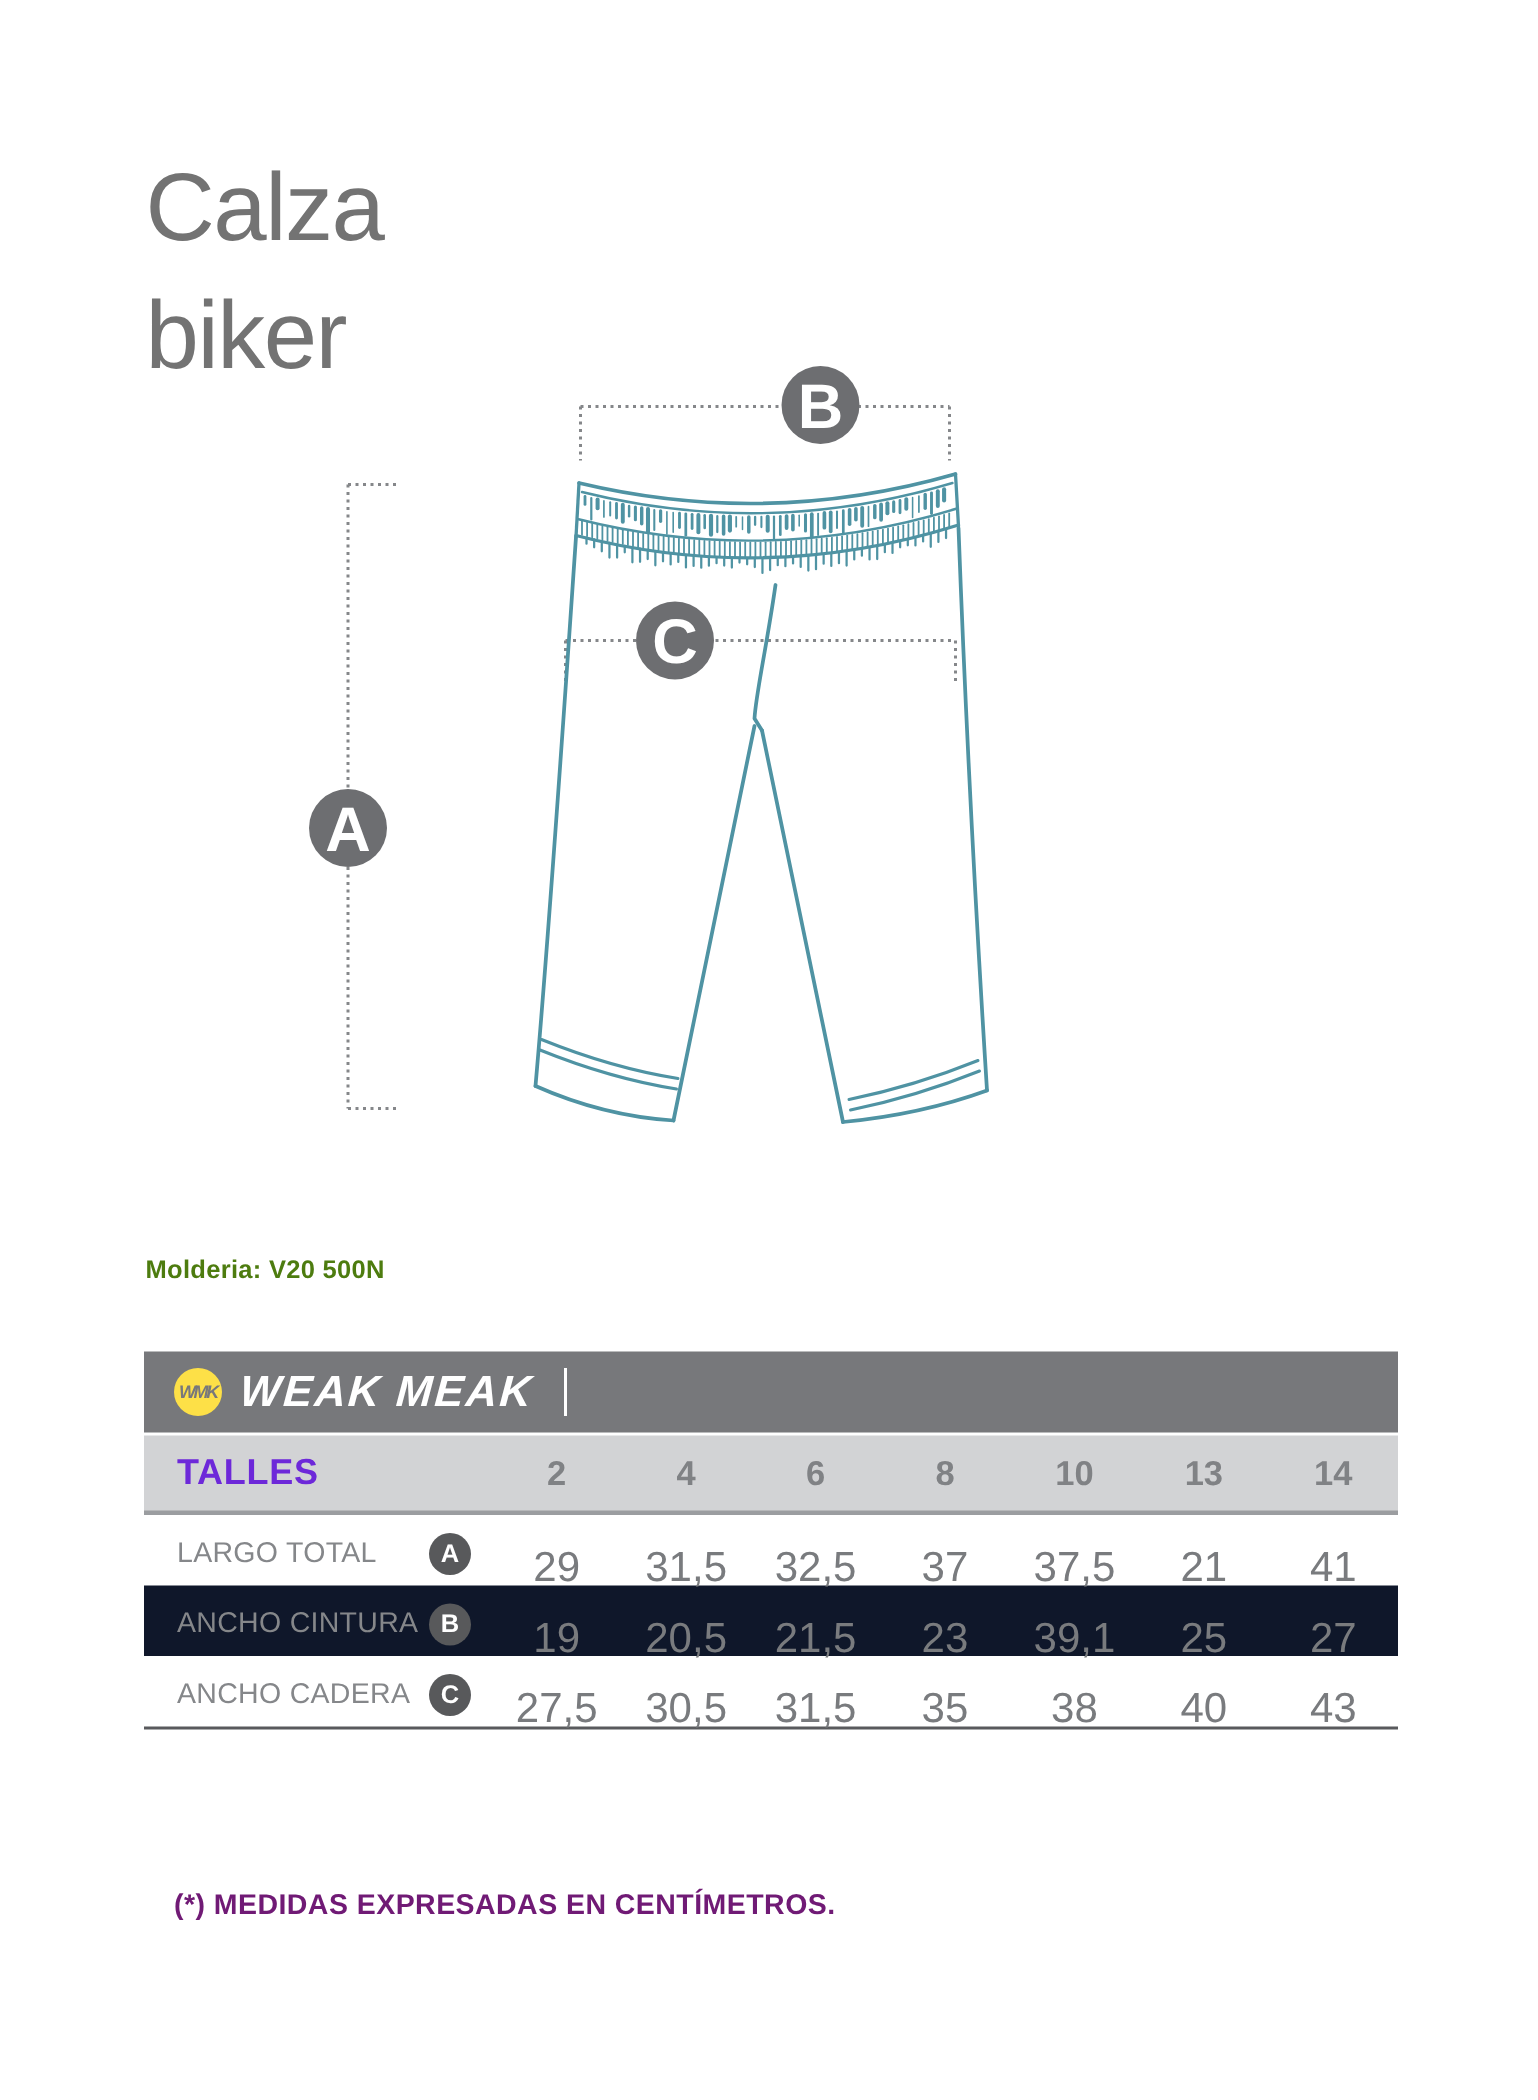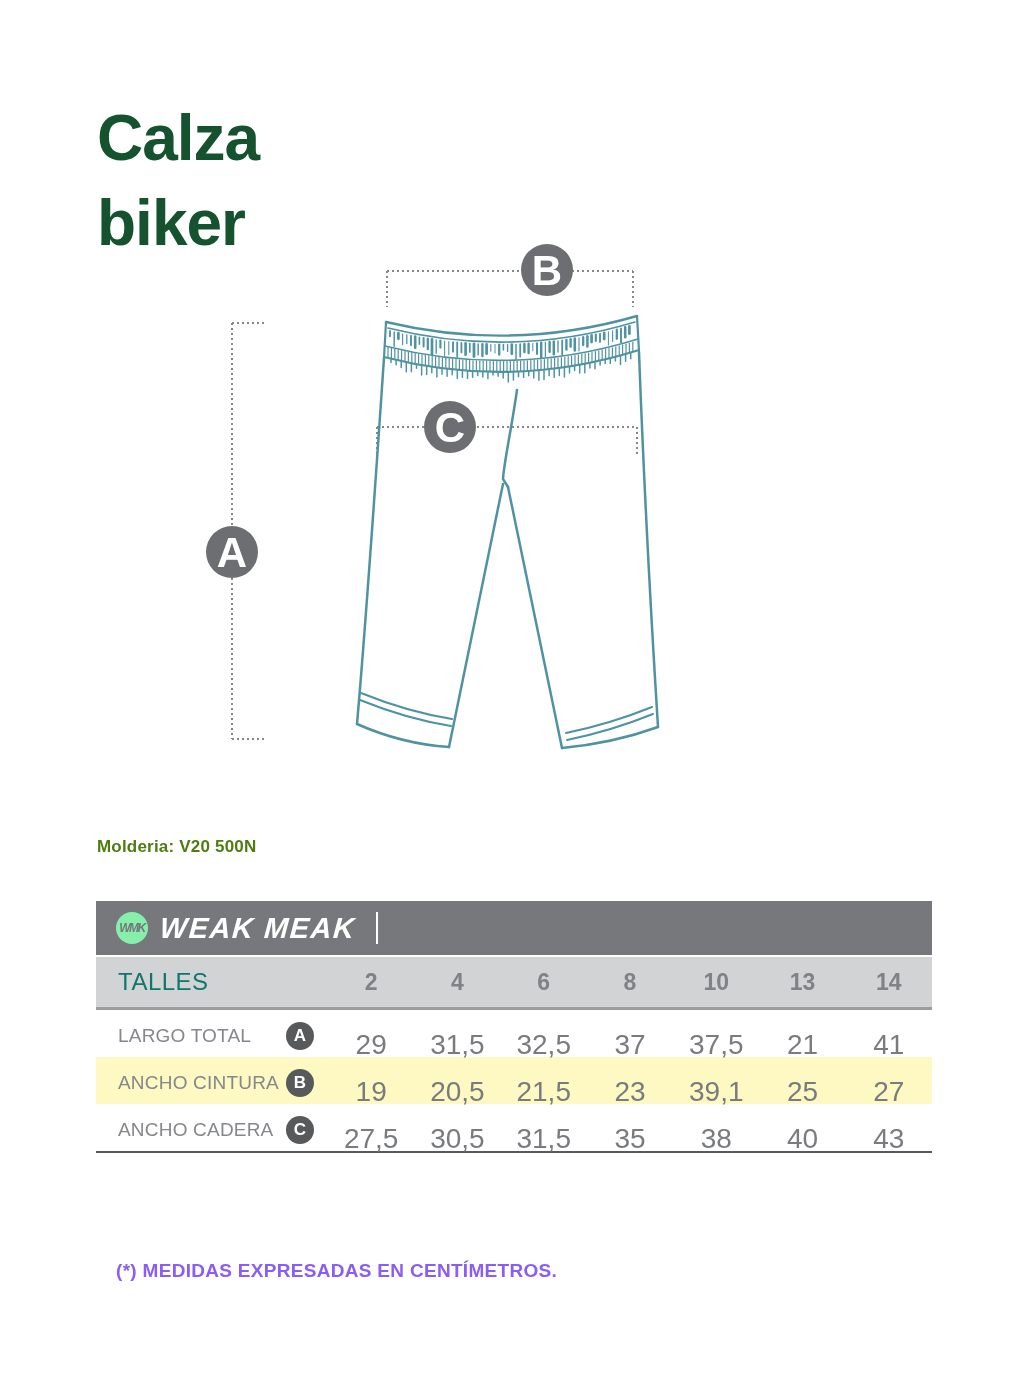--- a/index.html
+++ b/index.html
@@ -2,21 +2,21 @@
 <html><head>
 <meta charset="utf-8">
 <style>
   * { margin:0; padding:0; box-sizing:border-box; }
   html,body { width:1025px; height:1400px; background:#ffffff;
     font-family:"Liberation Sans", sans-serif; position:relative; overflow:hidden; }
 
   
   .page-title {
     position:absolute; left:97px; top:96px;
-    font-size:64px; font-weight:bold; color:#14532d;
+    font-size:64px; font-weight:normal; color:#737373;
     line-height:85px; letter-spacing:-1px;
   }
 
   
   .diagram-svg { position:absolute; left:200px; top:240px; }
 
   
   .molderia {
     position:absolute; left:97px; top:837px;
     font-size:17px; font-weight:bold; color:#4d7c0f; letter-spacing:0.2px;
@@ -25,21 +25,21 @@
   
   .size-table {
     position:absolute; left:96px; top:901px; width:836px;
     border-bottom:2px solid #595a5d;
   }
   .table-bar {
     height:54px; background:#77787b; color:#ffffff;
     display:flex; align-items:center;
   }
   .logo-circle {
-    width:32px; height:32px; border-radius:50%; background:#86efac;
+    width:32px; height:32px; border-radius:50%; background:#fde047;
     color:#77787b; margin-left:20px; flex:0 0 auto;
     display:flex; align-items:center; justify-content:center;
     font-size:12px; font-weight:bold; font-style:italic; letter-spacing:-1.5px;
   }
   .brand-name {
     margin-left:12px; font-size:29px; font-weight:bold; font-style:italic;
     letter-spacing:1.5px; transform:skewX(-4deg); white-space:nowrap;
   }
   .bar-divider { width:2px; height:32px; background:#ffffff; margin:0 18px 0 20px; }
   .bar-title { font-size:25px; letter-spacing:1px; white-space:nowrap; }
@@ -47,39 +47,39 @@
   .t-row {
     display:grid;
     grid-template-columns:154px 56px repeat(7, 1fr);
     align-items:center; padding-left:22px; height:47px;
   }
   .t-row.head {
     background:#d2d3d5; height:53px; margin-top:2px;
     border-bottom:3px solid #9b9da0;
   }
   .head .sizes-label {
-    grid-column:1 / 3; font-size:24px; font-weight:normal; color:#0f766e;
+    grid-column:1 / 3; font-size:24px; font-weight:bold; color:#6d28d9;
     letter-spacing:0.5px;
   }
   .size-cell {
     text-align:center; font-size:23px; font-weight:bold; color:#808285;
   }
-  .t-row.alt { background:#fef9c3; }
+  .t-row.alt { background:#0f172a; }
   .row-label { font-size:19px; color:#85878a; letter-spacing:0.2px; white-space:nowrap; }
   .badge {
     width:28px; height:28px; border-radius:50%; background:#58595b;
     color:#ffffff; font-size:17px; font-weight:bold;
     display:flex; align-items:center; justify-content:center; justify-self:center;
   }
   .value-cell { text-align:center; font-size:28px; color:#797b7e;margin-top:19px; }
 
   
   .footnote {
     position:absolute; left:116px; top:1260px;
-    font-size:19px; font-weight:bold; color:#8b5cf6; letter-spacing:0.3px;
+    font-size:19px; font-weight:bold; color:#701a75; letter-spacing:0.3px;
   }
 </style>
 </head>
 <body>
 
 <div class="page-title">
   <div>Calza</div>
   <div>biker</div>
 </div>
 

